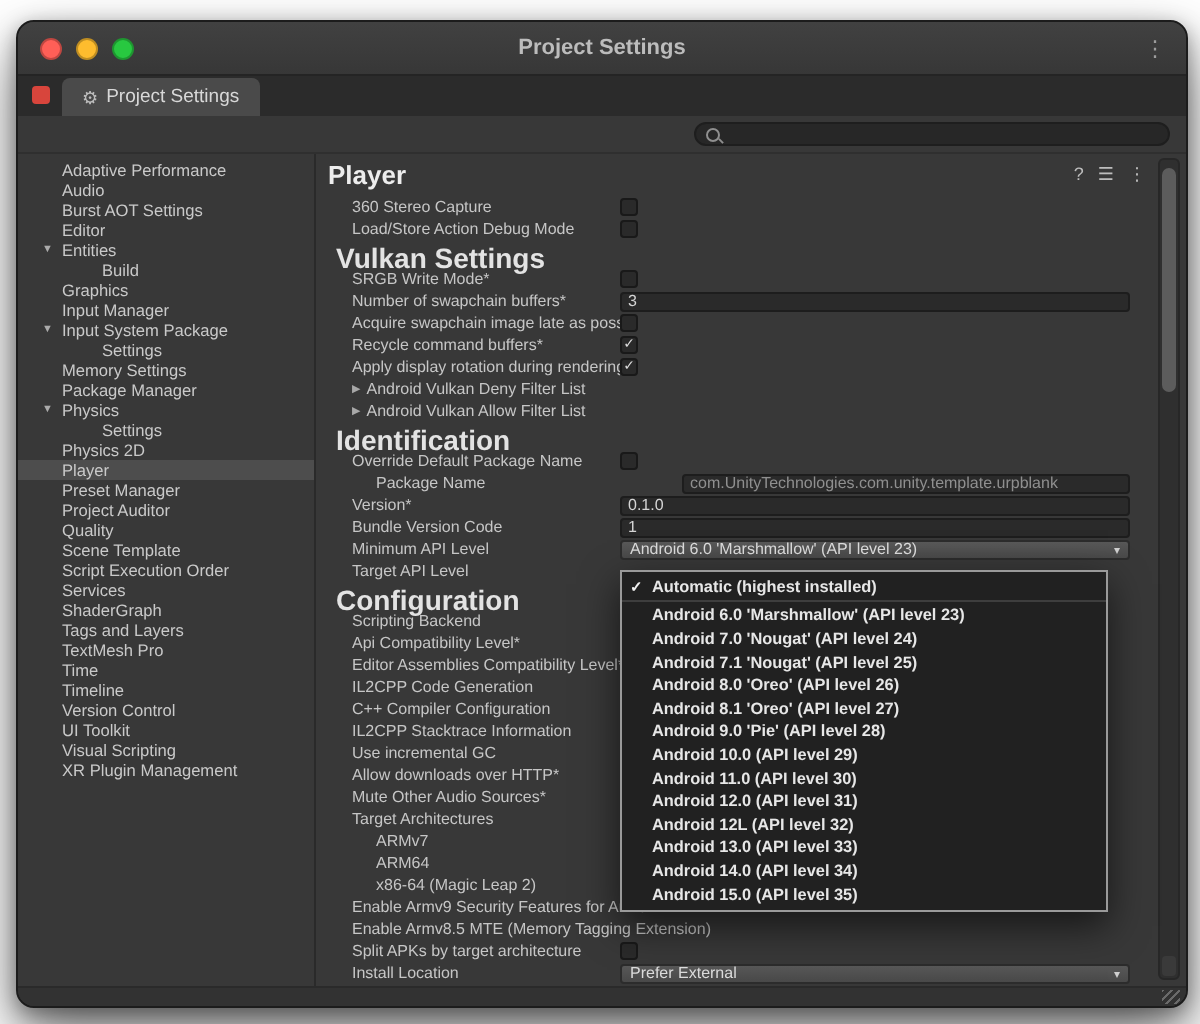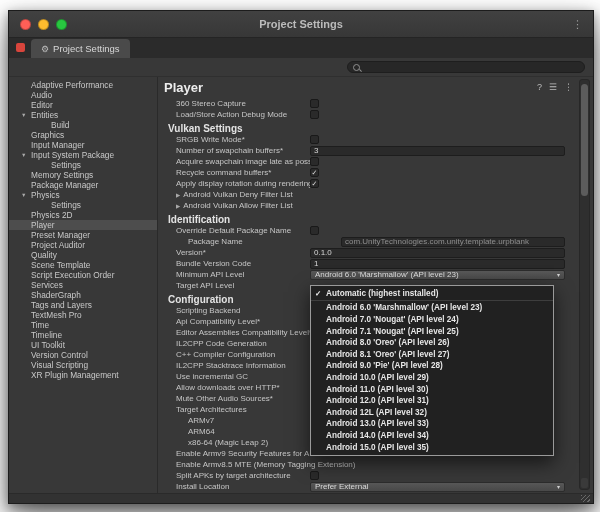--- a/index.html
+++ b/index.html
@@ -3,21 +3,21 @@
 <meta charset="utf-8">
 <style>
   html,body { margin:0; padding:0; }
   body {
     width:600px; height:512px; background:#ffffff; overflow:hidden;
     font-family:"Liberation Sans", sans-serif;
     -webkit-font-smoothing:antialiased;
   }
   .window {
     position:absolute; left:8px; top:10px; width:584px; height:492px;
-    background:#383838; border:1px solid #1c1c1c; border-radius:0;
+    background:#383838; border:1px solid #1c1c1c; border-radius:9px;
     box-shadow:0 14px 30px rgba(0,0,0,.55), 0 3px 10px rgba(0,0,0,.35);
     overflow:hidden; display:flex; flex-direction:column;
   }
   
   .titlebar { flex:0 0 26px; background:linear-gradient(#414141,#373737);
     border-bottom:1px solid #242424; position:relative; display:flex; align-items:center; }
   .lights { display:flex; gap:7px; margin-left:11px; z-index:2; }
   .light { width:11px; height:11px; border-radius:50%; border:1px solid rgba(0,0,0,.25); box-sizing:border-box; }
   .light.close { background:#ff5f57; } .light.min { background:#febc2e; } .light.max { background:#28c840; }
   .title-text { position:absolute; left:0; right:0; text-align:center; font-size:11px; font-weight:700; color:#bcbcbc; }
@@ -48,21 +48,21 @@
   .content-title { flex:1; font-size:13px; font-weight:700; color:#ededed; }
   .hicons { display:flex; gap:7px; align-items:center; color:#bdbdbd; font-size:9px; }
   .hicons span { cursor:default; }
   .rows { margin-top:3px; padding-right:28px; }
   .row { height:11px; display:flex; align-items:center; position:relative; }
   .row.section { margin-top:3px; }
   .rlabel { flex:0 0 146px; font-size:8px; color:#c6c6c6; display:flex; align-items:center; gap:3px;
     padding-left:12px; box-sizing:border-box; white-space:nowrap; overflow:hidden; }
   .rlabel.wide { flex:1; overflow:visible; }
   .rlabel.ind1 { padding-left:24px; }
-  .row.section .rlabel { flex:1; padding-left:4px; font-size:10px; font-weight:700; color:#e3e3e3; overflow:visible; }
+  .row.section .rlabel { flex:1; padding-left:4px; font-size:14px; font-weight:700; color:#e3e3e3; overflow:visible; }
   .fold-arrow { font-size:5.5px; color:#a8a8a8; }
   .ctrl { flex:1; display:flex; align-items:center; position:relative; min-width:0; }
   .checkbox { width:9px; height:9px; background:#2a2a2a; border:1px solid #191919; border-radius:2px;
     display:flex; align-items:center; justify-content:center; color:#dcdcdc; font-size:7px; line-height:1; box-sizing:border-box; }
   .textfield { flex:1; height:10px; background:#2a2a2a; border:1px solid #1d1d1d; border-radius:2px;
     font-size:8px; color:#d6d6d6; padding:0 3px; display:flex; align-items:center; white-space:nowrap; overflow:hidden; box-sizing:border-box; }
   .textfield.disabled { color:#8f8f8f;margin-left:31px; }
   .dropdown { flex:1; height:10px; background:linear-gradient(#585858,#494949); border:1px solid #2c2c2c; border-radius:2px;
     font-size:8px; color:#dcdcdc; padding:0 4px; display:flex; align-items:center; justify-content:space-between;
     white-space:nowrap; overflow:hidden; box-sizing:border-box; }
@@ -116,20 +116,24 @@
         <div class="side-item">
           <span class="fold"></span>
           <span>Adaptive Performance</span>
         </div>
         <div class="side-item">
           <span class="fold"></span>
           <span>Audio</span>
         </div>
         <div class="side-item">
           <span class="fold"></span>
+          <span>Burst AOT Settings</span>
+        </div>
+        <div class="side-item">
+          <span class="fold"></span>
           <span>Editor</span>
         </div>
         <div class="side-item">
           <span class="fold">▼</span>
           <span>Entities</span>
         </div>
         <div class="side-item child">
           <span class="fold"></span>
           <span>Build</span>
         </div>
@@ -212,25 +216,25 @@
         <div class="side-item">
           <span class="fold"></span>
           <span>Time</span>
         </div>
         <div class="side-item">
           <span class="fold"></span>
           <span>Timeline</span>
         </div>
         <div class="side-item">
           <span class="fold"></span>
+          <span>Version Control</span>
+        </div>
+        <div class="side-item">
+          <span class="fold"></span>
           <span>UI Toolkit</span>
-        </div>
-        <div class="side-item">
-          <span class="fold"></span>
-          <span>Version Control</span>
         </div>
         <div class="side-item">
           <span class="fold"></span>
           <span>Visual Scripting</span>
         </div>
         <div class="side-item">
           <span class="fold"></span>
           <span>XR Plugin Management</span>
         </div>
       </div>

